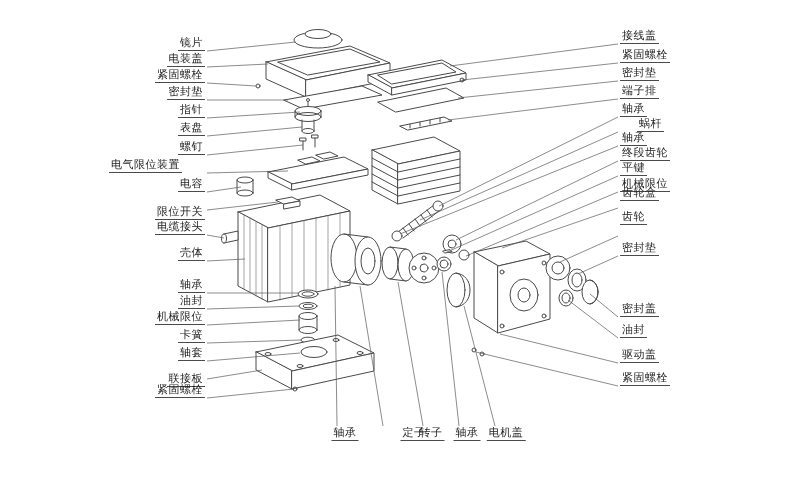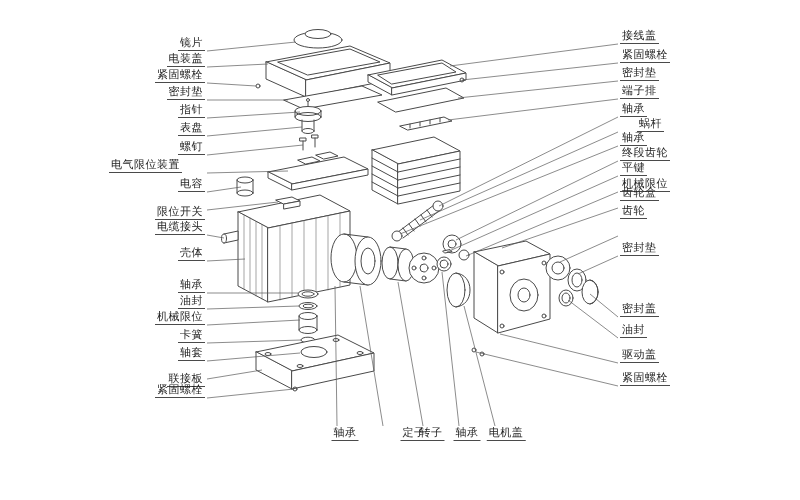--- a/index.html
+++ b/index.html
@@ -314,21 +314,21 @@
   <div class="lbl" style="top:48px;left:620px">紧固螺栓</div>
   <div class="lbl" style="top:66px;left:620px">密封垫</div>
   <div class="lbl" style="top:84px;left:620px">端子排</div>
   <div class="lbl" style="top:102px;left:620px">轴承</div>
   <div class="lbl" style="top:117px;left:637px">蜗杆</div>
   <div class="lbl" style="top:131px;left:620px">轴承</div>
   <div class="lbl" style="top:146px;left:620px">终段齿轮</div>
   <div class="lbl" style="top:161px;left:620px">平键</div>
   <div class="lbl" style="top:177px;left:620px">机械限位</div>
   <div class="lbl" style="top:186px;left:620px">齿轮盒</div>
-  <div class="lbl" style="top:204px;left:620px">齿轮</div>
+  <div class="lbl" style="top:210px;left:620px">齿轮</div>
   <div class="lbl" style="top:241px;left:620px">密封垫</div>
   <div class="lbl" style="top:302px;left:620px">密封盖</div>
   <div class="lbl" style="top:323px;left:620px">油封</div>
   <div class="lbl" style="top:348px;left:620px">驱动盖</div>
   <div class="lbl" style="top:371px;left:620px">紧固螺栓</div>
 
   <div class="lbl lbl-bottom" style="top:426px;left:345px">轴承</div>
   <div class="lbl lbl-bottom" style="top:426px;left:414px">定子</div>
   <div class="lbl lbl-bottom" style="top:426px;left:431px">转子</div>
   <div class="lbl lbl-bottom" style="top:426px;left:467px">轴承</div>

